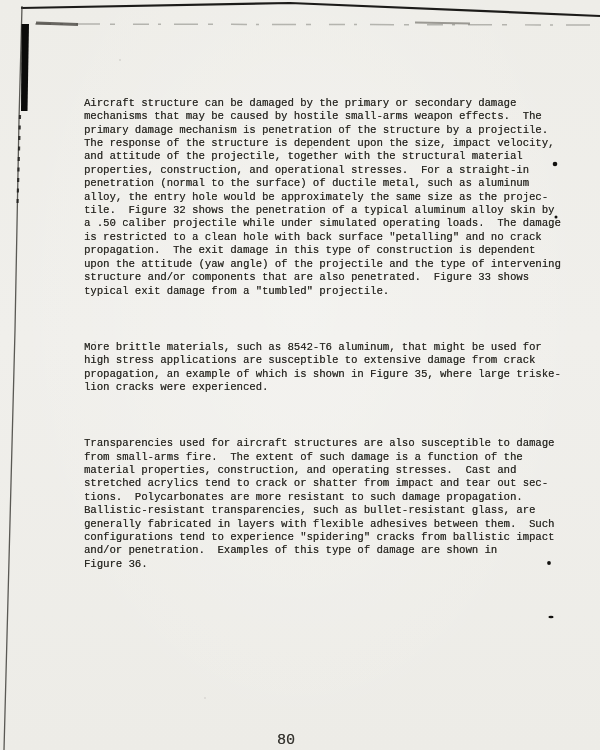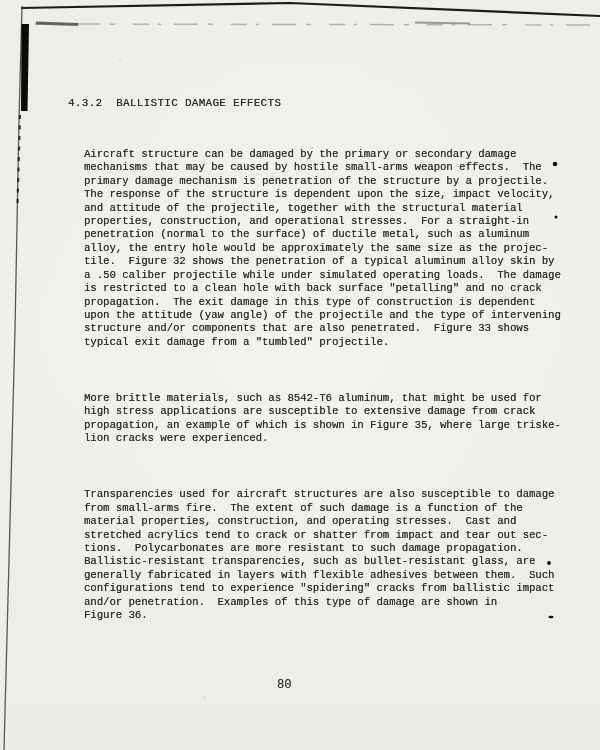--- a/index.html
+++ b/index.html
@@ -34,24 +34,24 @@
     margin: 0 0 11px 0;
     font-size: 10.8px;
     letter-spacing: 0.4px;
     font-weight: normal;
   }
   .para {
     margin: 0 0 16px 16px;
   }
   .page-number {
     position: absolute;
-    top: 678px;
+    top: 732px;
     left: 277px;
     color: #33322d;
-    font-size: 12px;
+    font-size: 15px;
     text-shadow: 0.2px 0.2px 0.4px rgba(40, 38, 33, 0.6);
   }
   .artifacts {
     position: absolute;
     left: 0;
     top: 0;
     pointer-events: none;
   }
 </style>
 </head>
@@ -79,21 +79,20 @@
     <ellipse cx="551" cy="617" rx="2.6" ry="1.2" fill="#12110f"></ellipse>
 
     <circle cx="312" cy="148" r="0.9" fill="#55534d" opacity="0.35"></circle>
     <circle cx="95" cy="342" r="0.8" fill="#55534d" opacity="0.25"></circle>
     <circle cx="430" cy="515" r="0.9" fill="#55534d" opacity="0.22"></circle>
     <circle cx="205" cy="698" r="0.8" fill="#55534d" opacity="0.22"></circle>
     <circle cx="120" cy="60" r="0.8" fill="#55534d" opacity="0.28"></circle>
   </svg>
 
   <div class="text-block">
-    <div class="section-heading">4.3.2  BALLISTIC DAMAGE EFFECTS</div>
     <div class="para">Aircraft structure can be damaged by the primary or secondary damage
 mechanisms that may be caused by hostile small-arms weapon effects.  The
 primary damage mechanism is penetration of the structure by a projectile.
 The response of the structure is dependent upon the size, impact velocity,
 and attitude of the projectile, together with the structural material
 properties, construction, and operational stresses.  For a straight-in
 penetration (normal to the surface) of ductile metal, such as aluminum
 alloy, the entry hole would be approximately the same size as the projec-
 tile.  Figure 32 shows the penetration of a typical aluminum alloy skin by
 a .50 caliber projectile while under simulated operating loads.  The damage

